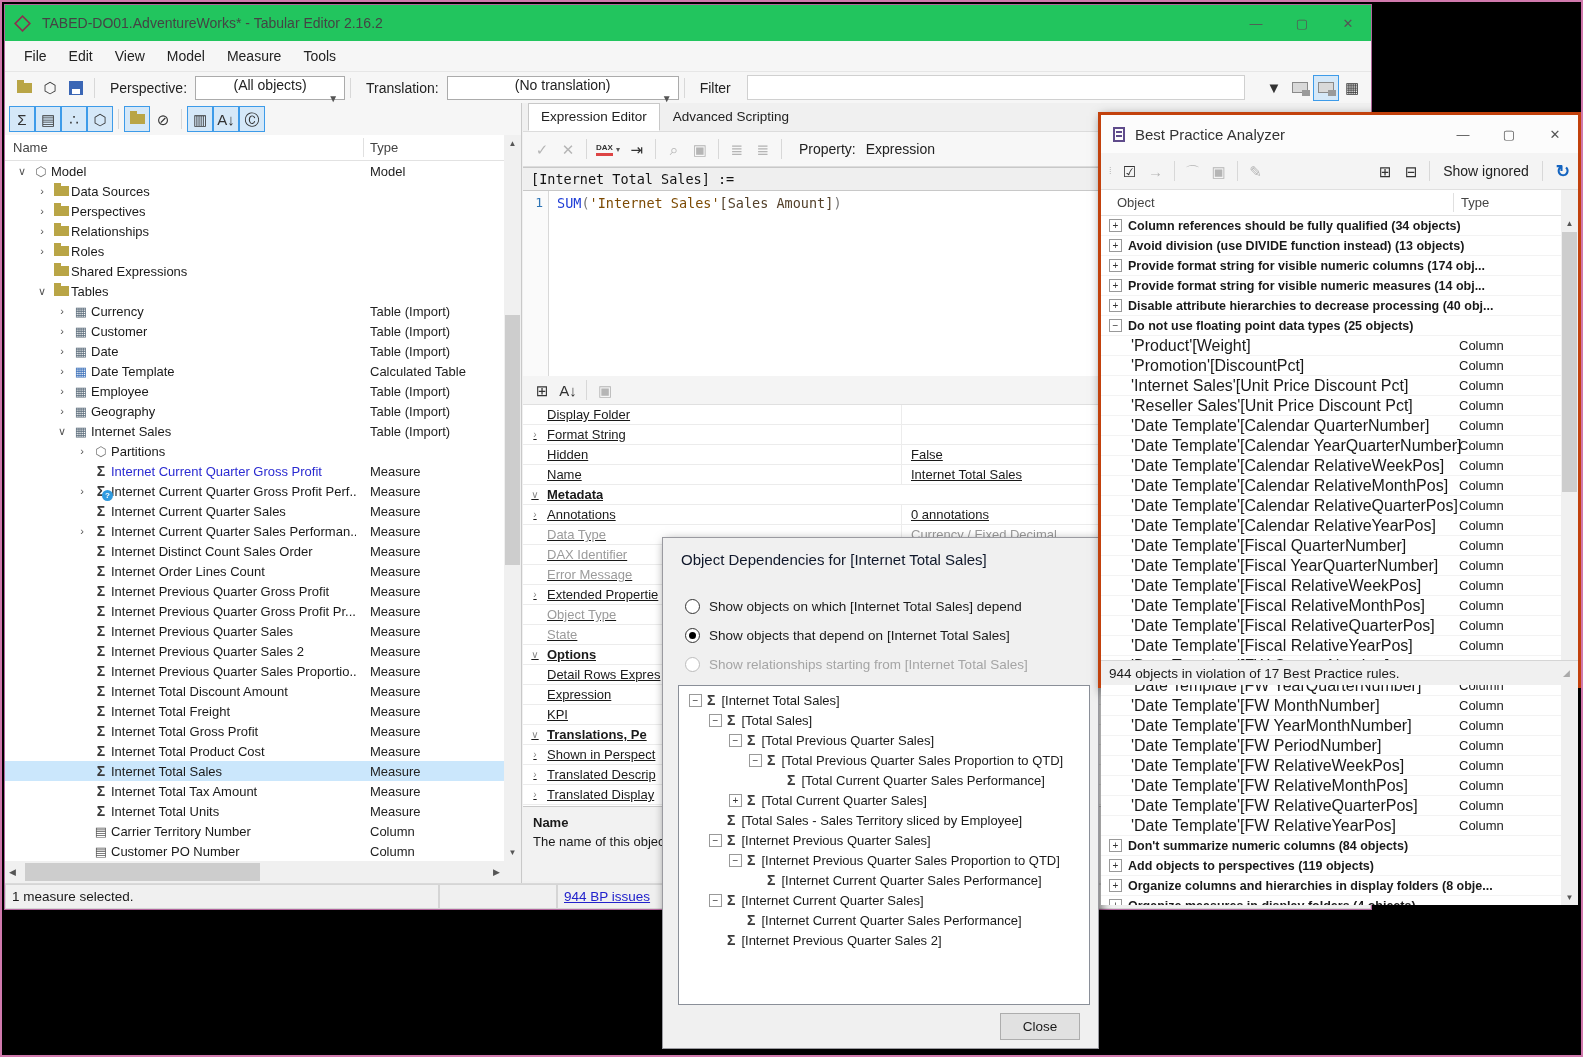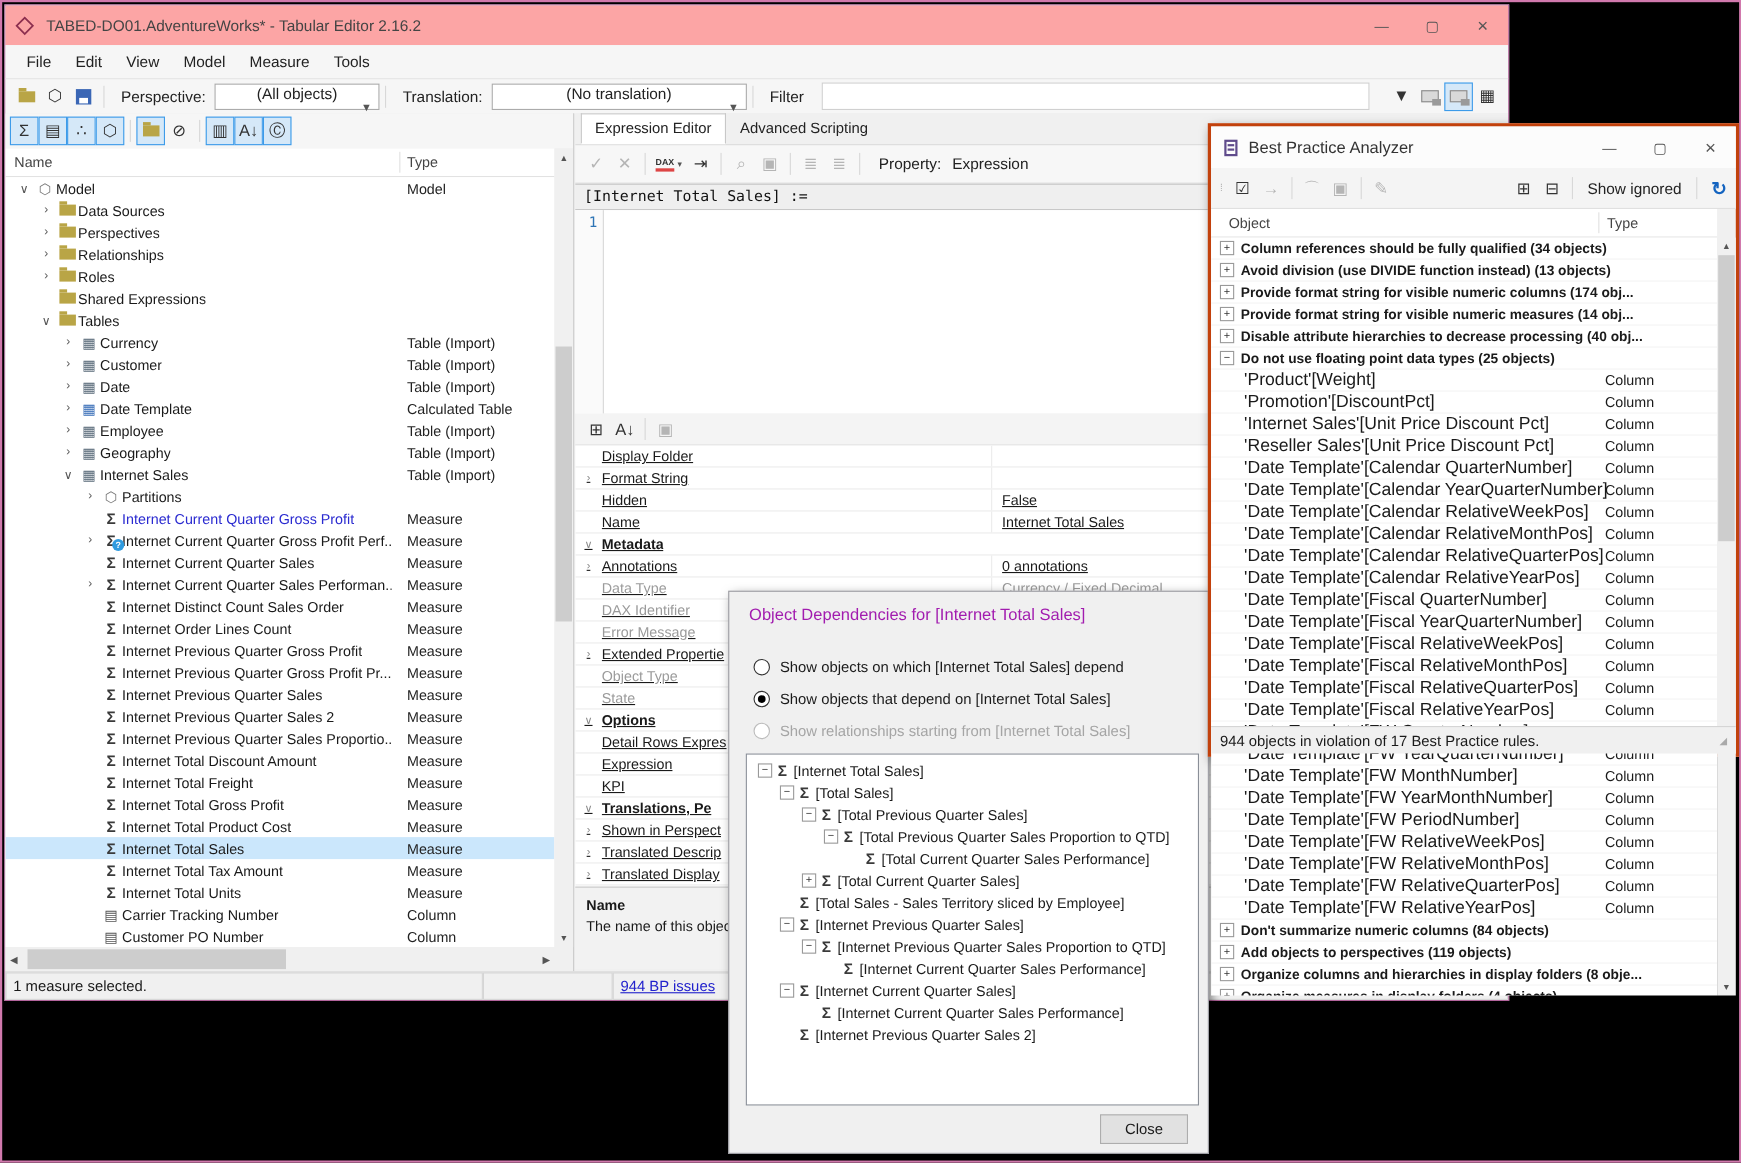--- a/index.html
+++ b/index.html
@@ -1,21 +1,21 @@
 <!DOCTYPE html>
 <html><head>
 <meta charset="utf-8">
 <style>
   * { box-sizing: border-box; margin:0; padding:0; }
   body { background:#000; font-family:"Liberation Sans", sans-serif; font-size:13px; color:#1a1a1a; }
   #stage { position:relative; width:1583px; height:1057px; background:#000; border:2px solid #d179ad; overflow:hidden; }
 
   
   #main-window { position:absolute; left:2px; top:2px; width:1368px; height:906px; background:#f0f0f0; border:1px solid #b2649c; }
-  .titlebar { position:absolute; top:0; left:0; right:0; height:36px; background:#fca5a5; display:flex; align-items:center; padding-left:10px; }
+  .titlebar { position:absolute; top:0; left:0; right:0; height:36px; background:#22c55e; display:flex; align-items:center; padding-left:10px; }
   .app-ico { width:15px; height:15px; border:2px solid #8c2f4f; transform:rotate(45deg) scale(.8); margin-right:12px; flex:none; }
   .title-text { font-size:14px; color:#444; }
   .winctls { margin-left:auto; display:flex; height:100%; }
   .winctl { width:46px; display:flex; align-items:center; justify-content:center; color:#555; font-size:13px; }
   .menubar { position:absolute; top:36px; left:0; right:0; height:30px; background:#f6f6f6; display:flex; align-items:center; padding-left:8px; }
   .menu-item { padding:0 11px; font-size:14px; color:#222; }
   .toolbar1 { position:absolute; top:66px; left:0; right:0; height:32px; background:#f6f6f6; border-top:1px solid #e6e6e6; display:flex; align-items:center; padding:0 6px; }
   .tb-label { font-size:14px; color:#222; margin:0 8px 0 10px; }
   .combo { background:#fff; border:1px solid #ababab; height:24px; display:flex; align-items:center; padding:0 6px; font-size:14px; color:#222;flex-direction:column; }
   .combo .dd { margin-left:auto; color:#555; font-size:10px; padding-left:8px; }
@@ -92,21 +92,21 @@
   .helpbox .ht { font-weight:bold; margin-bottom:4px; }
 
   
   .statusbar { position:absolute; bottom:0; left:0; right:0; height:26px; background:#f0f0f0; border-top:1px solid #d9d9d9; display:flex; }
   .scell { border:1px solid #d5d5d5; display:flex; align-items:center; padding:0 6px; font-size:13.5px; }
   .scell.c1 { width:434px; } .scell.c2 { width:118px; } .scell.c3 { flex:1; }
   .bp-link { color:#2222cc; text-decoration:underline; }
 
   
   #dep-dialog { position:absolute; left:660px; top:535px; width:437px; height:512px; background:#f0f0f0; border:1px solid #9a9aa0; box-shadow:3px 4px 10px rgba(0,0,0,.55); z-index:20; }
-  .dlg-title { padding:13px 0 0 18px; font-size:15px; color:#a21caf; }
+  .dlg-title { padding:13px 0 0 18px; font-size:15px; color:#0f172a; }
   #dep-radios { position:absolute; top:54px; left:22px; }
   .rrow { display:flex; align-items:center; height:29px; font-size:13.5px; }
   .radio { width:15px; height:15px; border:1px solid #333; border-radius:50%; margin-right:9px; position:relative; flex:none; background:#fff; }
   .radio.checked:after { content:""; position:absolute; left:3px; top:3px; width:7px; height:7px; border-radius:50%; background:#000; }
   .radio.dis { border-color:#bcbcbc; }
   .rrow .rlbl.dis { color:#a5a5a5; }
   #dep-tree { position:absolute; left:15px; top:147px; width:412px; height:320px; background:#fff; border:1px solid #8a8f98; overflow:hidden; padding-top:4px; }
   .drow { height:20px; display:flex; align-items:center; white-space:nowrap; font-size:13px; }
   .drow .pm { width:13px; height:13px; border:1px solid #999; font-size:10px; line-height:11px; text-align:center; color:#333; margin-right:5px; flex:none; background:#fff; }
   .drow .pmspace { width:18px; flex:none; }
@@ -465,21 +465,21 @@
               <span style="width: 68px; flex: 0 0 auto;"></span>
               <span class="exp"></span>
               <span class="tico"><span class="ic-sig">Σ</span></span>
               <span class="lbl">Internet Total Units</span>
               <span class="typ">Measure</span>
             </div>
             <div class="trow">
               <span style="width: 68px; flex: 0 0 auto;"></span>
               <span class="exp"></span>
               <span class="tico"><span class="ic-g ic-col">▤</span></span>
-              <span class="lbl">Carrier Tracking Number</span>
+              <span class="lbl">Carrier Territory Number</span>
               <span class="typ">Column</span>
             </div>
             <div class="trow">
               <span style="width: 68px; flex: 0 0 auto;"></span>
               <span class="exp"></span>
               <span class="tico"><span class="ic-g ic-col">▤</span></span>
               <span class="lbl">Customer PO Number</span>
               <span class="typ">Column</span>
             </div>
           </div>
@@ -529,20 +529,21 @@
             <div class="ibtn dis">
               <span class="g">≣</span>
             </div>
             <span class="sep"></span>
             <span class="plabel">Property:</span>
             <span class="pvalue">Expression</span>
           </div>
         <div class="daxhead">[Internet Total Sales] :=</div>
         <div class="code">
           <div class="gutter">1</div>
+          <div class="codeln" id="dax-line"><span class="tk-fn">SUM</span><span class="tk-pr">(</span><span class="tk-tbl">'Internet Sales'</span><span class="tk-col">[Sales Amount]</span><span class="tk-pr">)</span></div>
         </div>
         <div class="propbar" id="propbar">
             <div class="ibtn">
               <span class="g">⊞</span>
             </div>
             <div class="ibtn">
               <span class="g">A↓</span>
             </div>
             <span class="sep"></span>
             <div class="ibtn dis">

